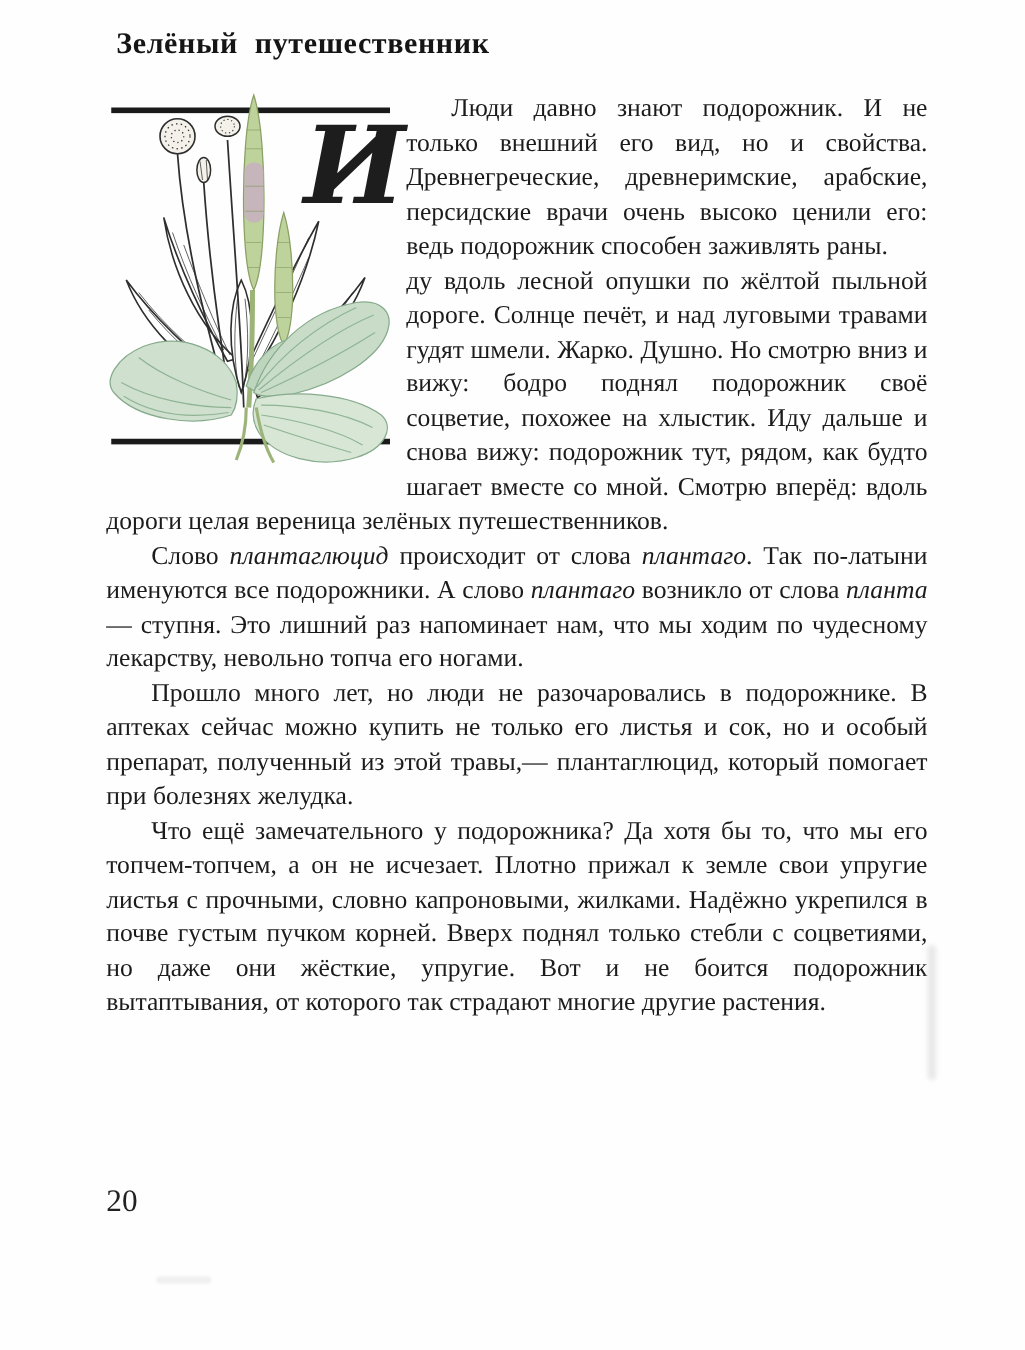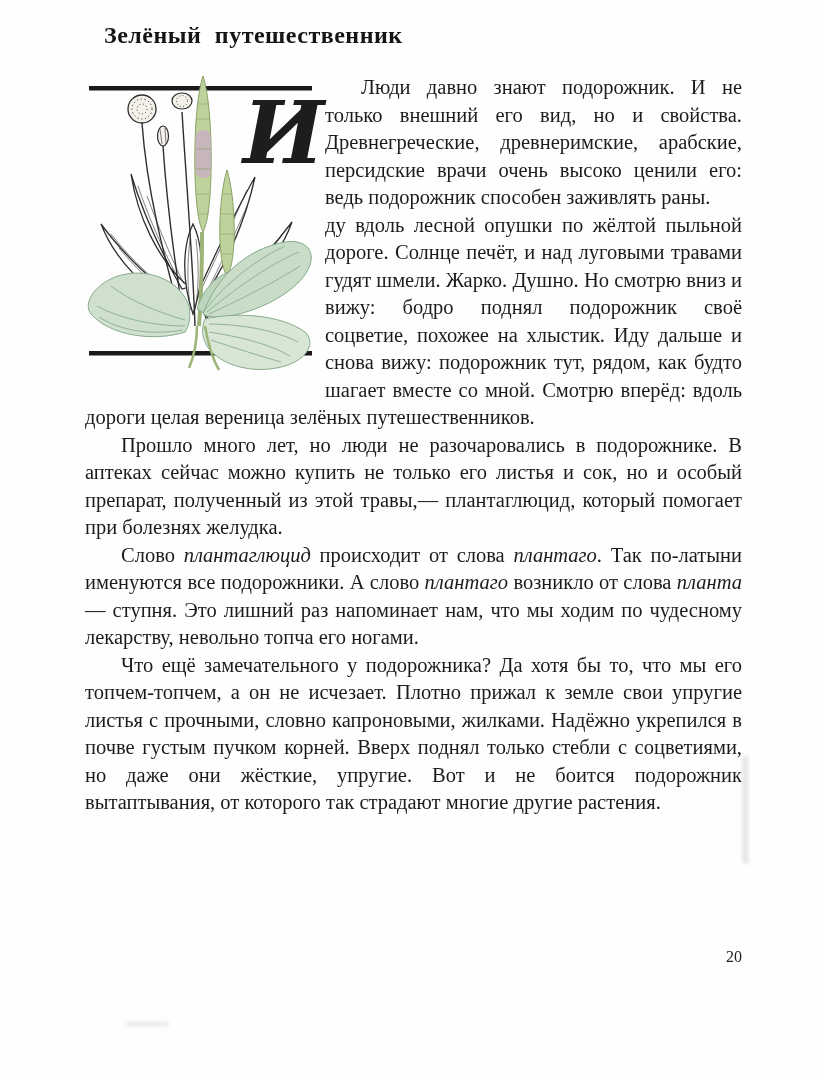--- a/index.html
+++ b/index.html
@@ -7,21 +7,21 @@
     width:820px;height:1080px;
     background:#ffffff;
     font-family:"Liberation Serif", serif;
     color:#1c1c1c;
     position:relative;
     overflow:hidden;
   }
   .page{position:absolute;inset:0;background:#fefefe;}
 
   .title{
-    position:absolute;left:104px;top:22px;
+    position:absolute;left:93px;top:22px;
     font-size:24px;font-weight:bold;letter-spacing:.5px;word-spacing:7px;
     color:#151515;
   }
 
   .content{
     position:absolute;left:85px;top:74px;width:657px;
     font-size:20.5px;line-height:27.5px;text-align:justify;
     color:#1b1b1b;
   }
 
@@ -40,21 +40,21 @@
     font-size:86px;line-height:86px;
     color:#1d1d1d;
   }
 
   .para{margin:0;}
   .para.indent{text-indent:36px;}
   .para i{font-style:italic;}
 
   .page-number{
     position:absolute;left:85px;top:948px;width:657px;
-    text-align:right;font-size:16px;color:#222;
+    text-align:left;font-size:25px;color:#222;
   }
 
   .smudge-right{
     position:absolute;left:742px;top:756px;width:7px;height:108px;
     background:#e9e9e9;border-radius:4px;filter:blur(1.5px);
   }
   .smudge-bottom{
     position:absolute;left:125px;top:1021px;width:44px;height:6px;
     background:#f0f0f0;border-radius:3px;filter:blur(1px);
   }
@@ -149,22 +149,22 @@
           <path d="M112,252 C112,268 109,282 104,294"></path>
           <path d="M120,252 C123,270 127,284 134,296"></path>
         </g>
       </svg>
       <div class="dropcap">И</div>
     </div>
 
     <div id="paragraphs">
         <p class="para indent"><span>Люди давно знают подорожник. И не только внешний его вид, но и свойства. Древнегреческие, древнеримские, арабские, персидские врачи очень высоко ценили его: ведь подорожник способен заживлять раны.</span></p>
         <p class="para"><span>ду вдоль лесной опушки по жёлтой пыльной дороге. Солнце печёт, и над луговыми травами гудят шмели. Жарко. Душно. Но смотрю вниз и вижу: бодро поднял подорожник своё соцветие, похожее на хлыстик. Иду дальше и снова вижу: подорожник тут, рядом, как будто шагает вместе со мной. Смотрю вперёд: вдоль дороги целая вереница зелёных путешественников.</span></p>
+        <p class="para indent"><span>Слово </span><i>плантаглюцид</i><span> происходит от слова </span><i>плантаго</i><span>. Так по-латыни именуются все подорожники. А слово </span><i>плантаго</i><span> возникло от слова </span><i>планта</i><span> — ступня. Это лишний раз напоминает нам, что мы ходим по чудесному лекарству, невольно топча его ногами.</span></p>
         <p class="para indent"><span>Прошло много лет, но люди не разочаровались в подорожнике. В аптеках сейчас можно купить не только его листья и сок, но и особый препарат, полученный из этой травы,— плантаглюцид, который помогает при болезнях желудка.</span></p>
-        <p class="para indent"><span>Слово </span><i>плантаглюцид</i><span> происходит от слова </span><i>плантаго</i><span>. Так по-латыни именуются все подорожники. А слово </span><i>плантаго</i><span> возникло от слова </span><i>планта</i><span> — ступня. Это лишний раз напоминает нам, что мы ходим по чудесному лекарству, невольно топча его ногами.</span></p>
         <p class="para indent"><span>Что ещё замечательного у подорожника? Да хотя бы то, что мы его топчем-топчем, а он не исчезает. Плотно прижал к земле свои упругие листья с прочными, словно капроновыми, жилками. Надёжно укрепился в почве густым пучком корней. Вверх поднял только стебли с соцветиями, но даже они жёсткие, упругие. Вот и не боится подорожник вытаптывания, от которого так страдают многие другие растения.</span></p>
       </div>
   </div>
 
   <div class="page-number">20</div>
 
   <div class="smudge-right"></div>
   <div class="smudge-bottom"></div>
 </div>
 

